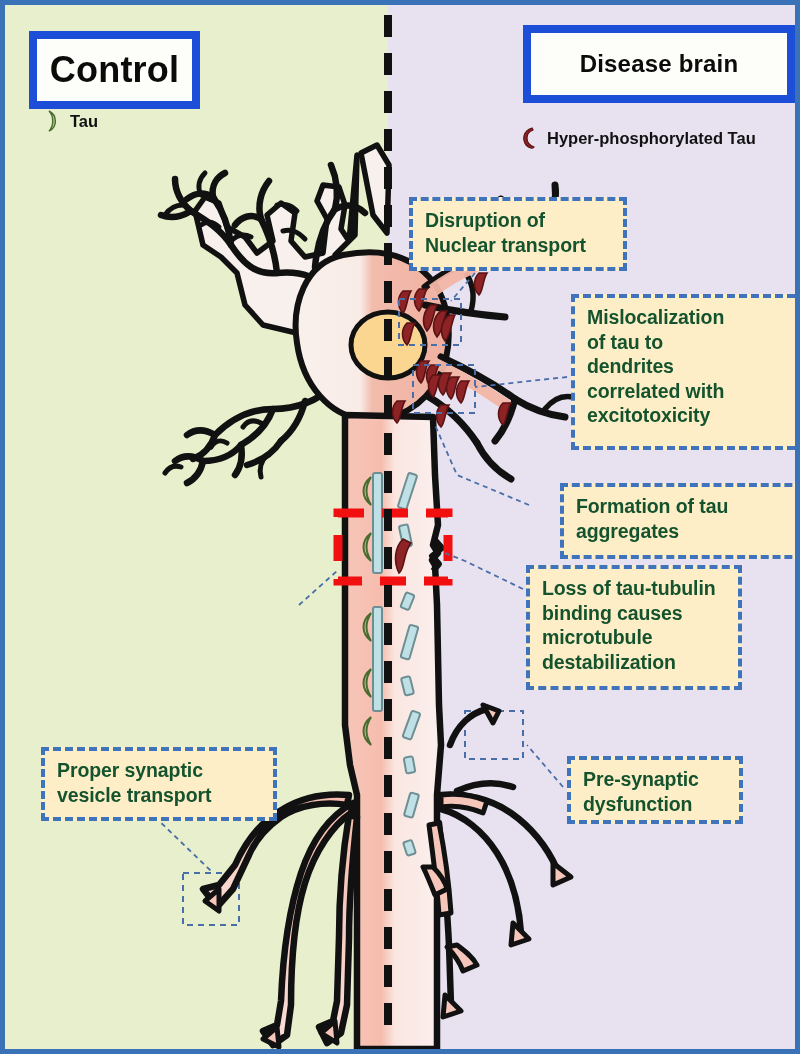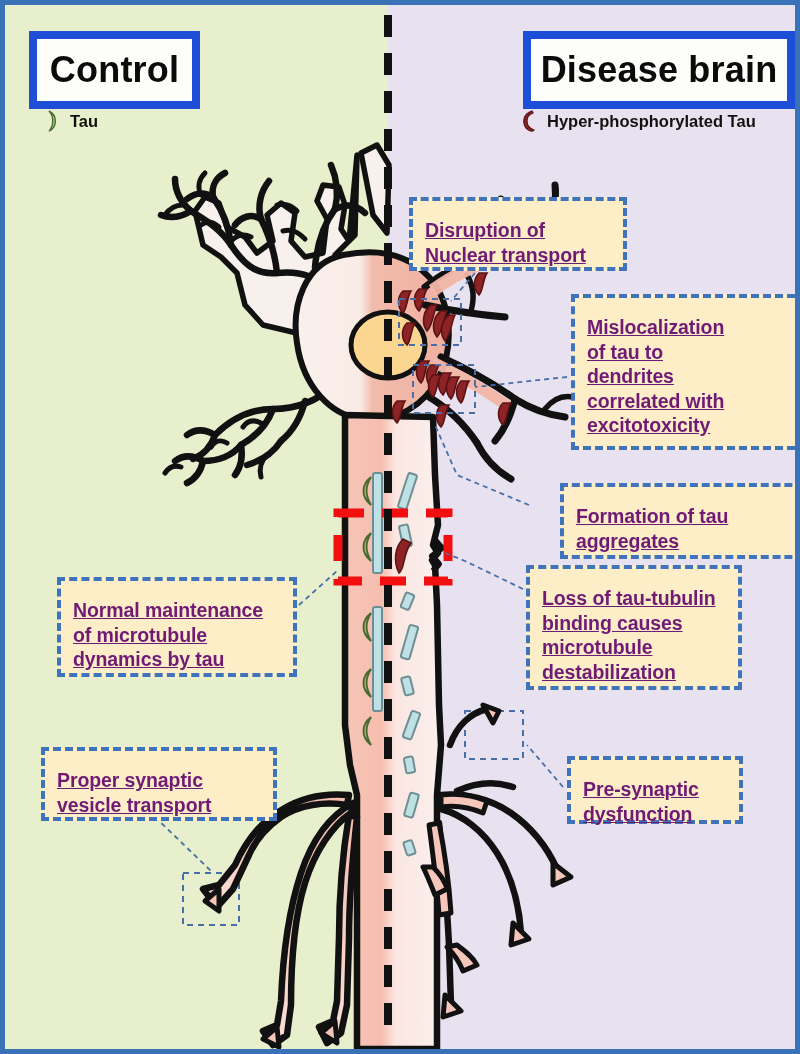--- a/index.html
+++ b/index.html
@@ -39,53 +39,52 @@
     color:#0b0b0b;
     letter-spacing:.2px;
     line-height:1;
   }
   #title-control{
     left:24px; top:26px;
     width:155px; height:62px;
     font-size:36px;
   }
   #title-disease{
-    left:518px; top:26px;
+    left:518px; top:20px;
     width:256px; height:62px;
-    font-size:36px;
+    font-size:24px;
   }
 
   
   .legend-row{
     position:absolute;
     display:flex;
     align-items:center;
     gap:9px;
     font-size:16.5px;
     font-weight:bold;
     color:#111;
     white-space:nowrap;
   }
   #legend-control{ left:38px; top:104px; }
-  #legend-disease{ left:515px; top:104px; }
+  #legend-disease{ left:515px; top:121px; }
   .legend-glyph{ width:18px; height:24px; flex:0 0 auto; }
 
   
   .callout{
     position:absolute;
     background:#fdeec8;
     border:4px dashed #3f73bb;
-    color:#701a75;
+    color:#14532d;
     font-weight:bold;
     font-size:19.5px;
     line-height:1.26;
-    padding:17px 10px 8px 12px;
+    padding:7px 10px 8px 12px;
     box-sizing:border-box;
     letter-spacing:-0.1px;
-    text-decoration:underline;
   }
   .callout span{display:block;}
 
   #callout-nuclear   { left:404px; top:192px;  width:218px; height:74px;  }
   #callout-mislocal  { left:566px; top:289px;  width:260px; height:156px; }
   #callout-aggregates{ left:527px; top:478px;  width:256px; height:76px;margin-left:28px;  }
   #callout-tubulin   { left:521px; top:560px;  width:216px; height:125px; }
   #callout-presyn    { left:562px; top:751px;  width:176px; height:68px;  }
   #callout-microtub  { left:52px;  top:572px;  width:240px; height:100px; }
   #callout-vesicle   { left:36px;  top:742px;  width:236px; height:74px;  }
@@ -377,25 +376,20 @@
       <span>binding causes</span>
       <span>microtubule</span>
       <span>destabilization</span>
     </div>
 
     <div class="callout" id="callout-presyn">
       <span>Pre-synaptic</span>
       <span>dysfunction</span>
     </div>
 
-    <div class="callout" id="callout-microtub">
-      <span>Normal maintenance</span>
-      <span>of microtubule</span>
-      <span>dynamics by tau</span>
-    </div>
 
     <div class="callout" id="callout-vesicle">
       <span>Proper synaptic</span>
       <span>vesicle transport</span>
     </div>
 
   </div>
 </div>
 
 </body></html>

